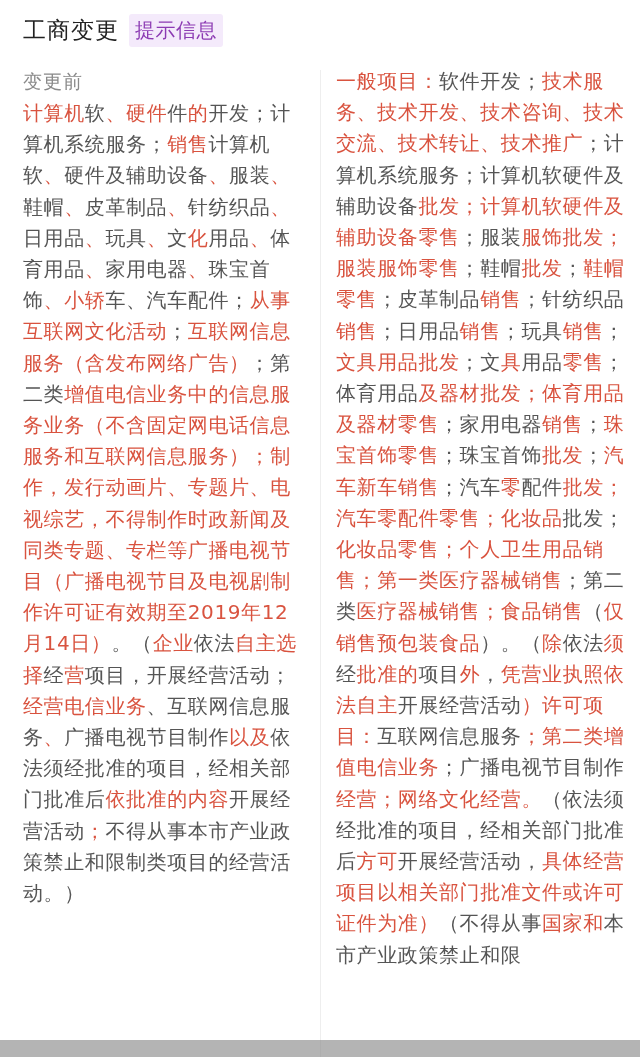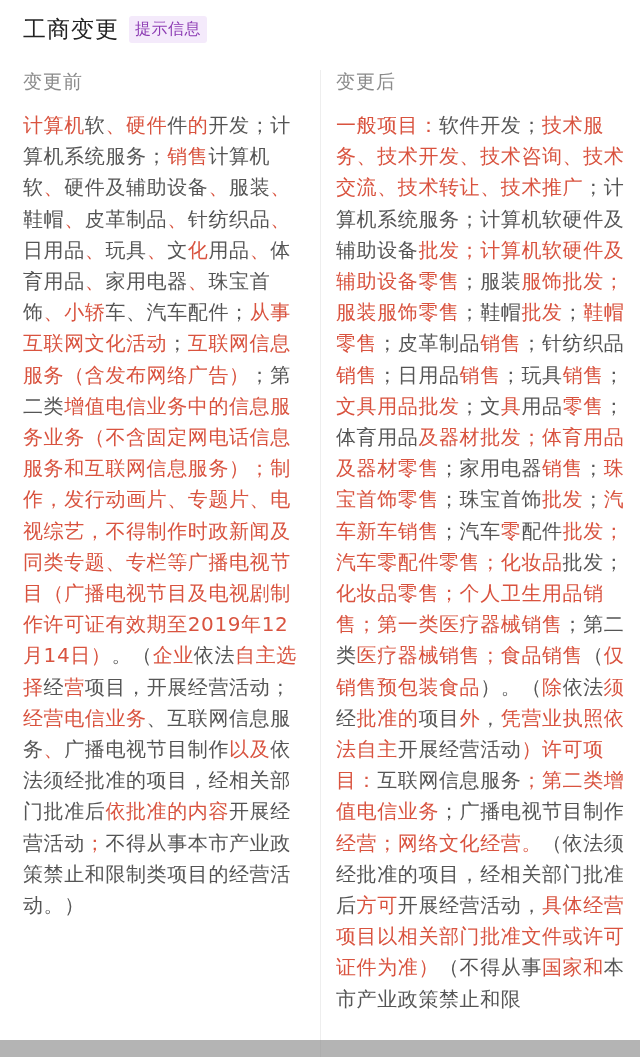--- a/index.html
+++ b/index.html
@@ -23,21 +23,21 @@
       gap: 10px;
     }
     .title {
       font-size: 23px;
       color: #222222;
       letter-spacing: 1px;
     }
     .badge {
       background: #f4eafb;
       color: #8c3bb3;
-      font-size: 16px;
+      font-size: 20px;
       padding: 3px 6px;
       border-radius: 3px;
       letter-spacing: 0.5px;
     }
     .col {
       position: absolute;
       top: 66px;
     }
     .col.before {
       left: 23px;
@@ -53,21 +53,21 @@
       top: 70px;
       width: 1px;
       height: 987px;
       background: #eeeeee;
     }
     .col-label {
       font-size: 19px;
       color: #8a8a8a;
       height: 30px;
       line-height: 30px;
-      margin-bottom: 14px;
+      margin-bottom: 2px;
       letter-spacing: 1px;
     }
     .content {
       font-size: 20px;
       line-height: 31.2px;
       color: #555555;
       word-break: break-all;
       letter-spacing: 0.6px;
     }
     .content .hl {
@@ -91,17 +91,16 @@
 </div>
 
 <div class="divider"></div>
 
 <div class="col before">
   <div class="col-label">变更前</div>
   <div class="content"><span class="hl">计算机</span><span>软</span><span class="hl">、</span><span class="hl">硬件</span><span>件</span><span class="hl">的</span><span>开发；计算机系统服务；</span><span class="hl">销售</span><span>计算机软</span><span class="hl">、</span><span>硬件及辅助设备</span><span class="hl">、</span><span>服装</span><span class="hl">、</span><span>鞋帽</span><span class="hl">、</span><span>皮革制品</span><span class="hl">、</span><span>针纺织品</span><span class="hl">、</span><span>日用品</span><span class="hl">、</span><span>玩具</span><span class="hl">、</span><span>文</span><span class="hl">化</span><span>用品</span><span class="hl">、</span><span>体育用品</span><span class="hl">、</span><span>家用电器</span><span class="hl">、</span><span>珠宝首饰</span><span class="hl">、</span><span class="hl">小轿</span><span>车、汽车配件；</span><span class="hl">从事互联网文化活动</span><span>；</span><span class="hl">互联网信息服务（含发布网络广告）</span><span>；第二类</span><span class="hl">增值电信业务中的信息服务业务（不含固定网电话信息服务和互联网信息服务）；制作，发行动画片、专题片、电视综艺，不得制作时政新闻及同类专题、专栏等广播电视节目（广播电视节目及电视剧制作许可证有效期至2019年12月14日）</span><span>。（</span><span class="hl">企业</span><span>依法</span><span class="hl">自主选择</span><span>经</span><span class="hl">营</span><span>项目，开展经营活动；</span><span class="hl">经营电信业务</span><span>、互联网信息服务</span><span class="hl">、</span><span>广播电视节目制作</span><span class="hl">以及</span><span>依法须经批准的项目，经相关部门批准后</span><span class="hl">依批准的内容</span><span>开展经营活动</span><span class="hl">；</span><span>不得从事本市产业政策禁止和限制类项目的经营活动。）</span></div>
 </div>
 
 <div class="col after">
-  <div class="col-label">变更后</div>
   <div class="content"><span class="hl">一般项目：</span><span>软件开发；</span><span class="hl">技术服务、技术开发、技术咨询、技术交流、技术转让、技术推广</span><span>；计算机系统服务；计算机软硬件及辅助设备</span><span class="hl">批发；计算机软硬件及辅助设备零售</span><span>；服装</span><span class="hl">服饰批发；服装服饰零售</span><span>；鞋帽</span><span class="hl">批发</span><span>；</span><span class="hl">鞋帽零售</span><span>；皮革制品</span><span class="hl">销售</span><span>；针纺织品</span><span class="hl">销售</span><span>；日用品</span><span class="hl">销售</span><span>；玩具</span><span class="hl">销售</span><span>；</span><span class="hl">文具用品批发</span><span>；文</span><span class="hl">具</span><span>用品</span><span class="hl">零售</span><span>；体育用品</span><span class="hl">及器材批发；体育用品及器材零售</span><span>；家用电器</span><span class="hl">销售</span><span>；</span><span class="hl">珠宝首饰零售</span><span>；珠宝首饰</span><span class="hl">批发</span><span>；</span><span class="hl">汽车新车销售</span><span>；汽车</span><span class="hl">零</span><span>配件</span><span class="hl">批发；汽车零配件零售；化妆品</span><span>批发</span><span>；</span><span class="hl">化妆品零售；个人卫生用品销售；第一类医疗器械销售</span><span>；第二类</span><span class="hl">医疗器械销售；食品销售</span><span>（</span><span class="hl">仅销售预包装食品</span><span>）。（</span><span class="hl">除</span><span>依法</span><span class="hl">须</span><span>经</span><span class="hl">批准的</span><span>项目</span><span class="hl">外</span><span>，</span><span class="hl">凭营业执照依法自主</span><span>开展经营活动</span><span class="hl">）许可项目：</span><span>互联网信息服务</span><span class="hl">；</span><span class="hl">第二类增值电信业务</span><span>；广播电视节目制作</span><span class="hl">经营；网络文化经营。</span><span>（依法须经批准的项目，经相关部门批准后</span><span class="hl">方可</span><span>开展经营活动，</span><span class="hl">具体经营项目以相关部门批准文件或许可证件为准）</span><span>（不得从事</span><span class="hl">国家和</span><span>本市产业政策禁止和限</span></div>
 </div>
 
 <div class="bottom-bar"></div>
 
 </body></html>

